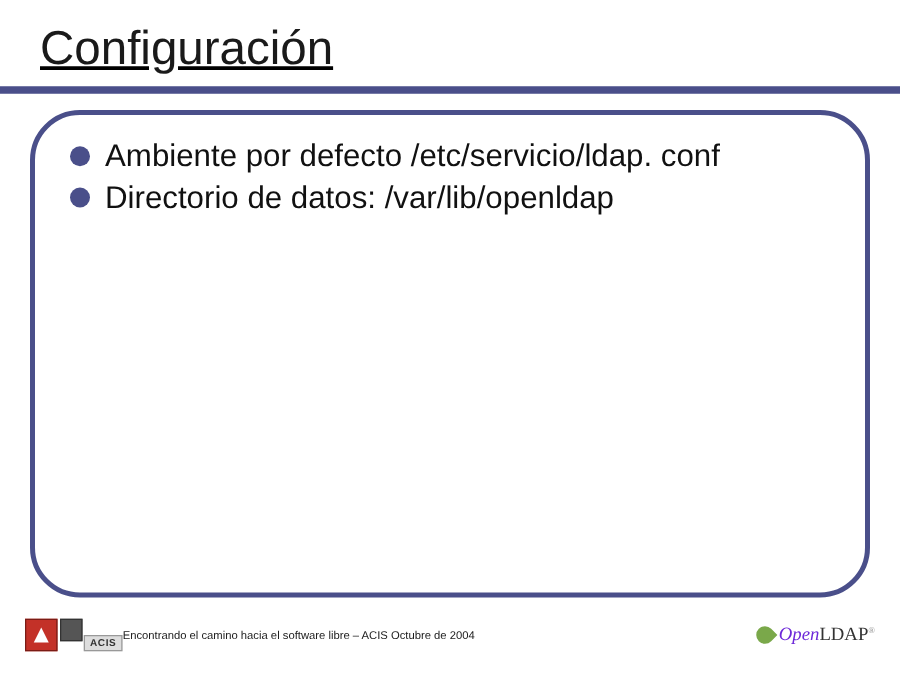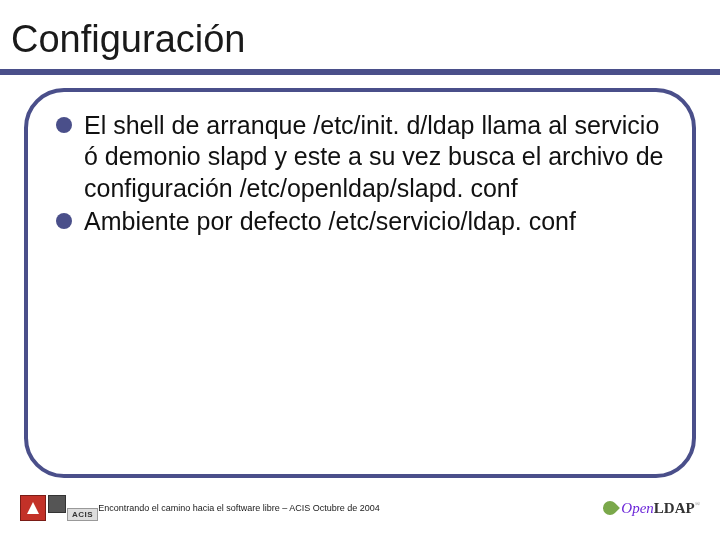--- a/index.html
+++ b/index.html
@@ -3,21 +3,22 @@
 <meta charset="utf-8">
 <style>
   * { box-sizing: border-box; margin: 0; padding: 0; }
   html, body { width: 720px; height: 540px; overflow: hidden; font-family: Arial, Helvetica, sans-serif; background: #fff; }
   .slide {
     width: 720px; height: 540px;
     position: relative;
     background: #fff;
   }
   .title-area {
-    padding: 18px 0 0 11px;
+    padding: 18px 0 0 32px;
+    text-decoration: underline;
   }
   .title {
     font-size: 38px;
     font-weight: 400;
     color: #1a1a1a;
     font-family: Arial, sans-serif;
     letter-spacing: 0px;
   }
   .hr-outer {
     margin-top: 8px;
@@ -114,37 +115,37 @@
     transform: rotate(45deg);
     top:2px; left:2px;
   }
   .ldap-text {
     font-family: "Times New Roman", serif;
     font-size: 15px;
     font-style: italic;
     color: #444;
   }
   .ldap-text .open { color:#6d28d9; }
-  .ldap-text .ldap { color:#333; font-weight: bold; font-style: normal; }
+  .ldap-text .ldap { color:#333; font-weight: normal; font-style: normal; }
   .ldap-tm { font-size: 7px; vertical-align: top; color:#888; }
 </style>
 </head>
 <body>
 
 <div class="slide">
 
   <div class="title-area">
     <h1 class="title">Configuración</h1>
   </div>
   <div class="hr-outer"></div>
 
   <div class="content-frame">
     <ul class="bullets">
-      <li><span>El shell de arranque /etc/init. d/ldap llama al servicio ó demonio slapd y este a su vez busca el archivo de configuración /etc/openldap/slapd. conf</span></li>
       <li><span>Ambiente por defecto /etc/servicio/ldap. conf</span></li>
+      <li><span>Directorio de datos: /var/lib/openldap</span></li>
     </ul>
   </div>
 
   <div class="footer">
     <div class="logo-acis">
       <div style="display:flex;align-items:flex-end;gap:1px;">
         <div style="display:flex;gap:2px;">
           <div class="acis-box">
             <svg width="16" height="16" viewBox="0 0 16 16">
               <polygon points="8,2 14,14 2,14" fill="#fff"></polygon>

